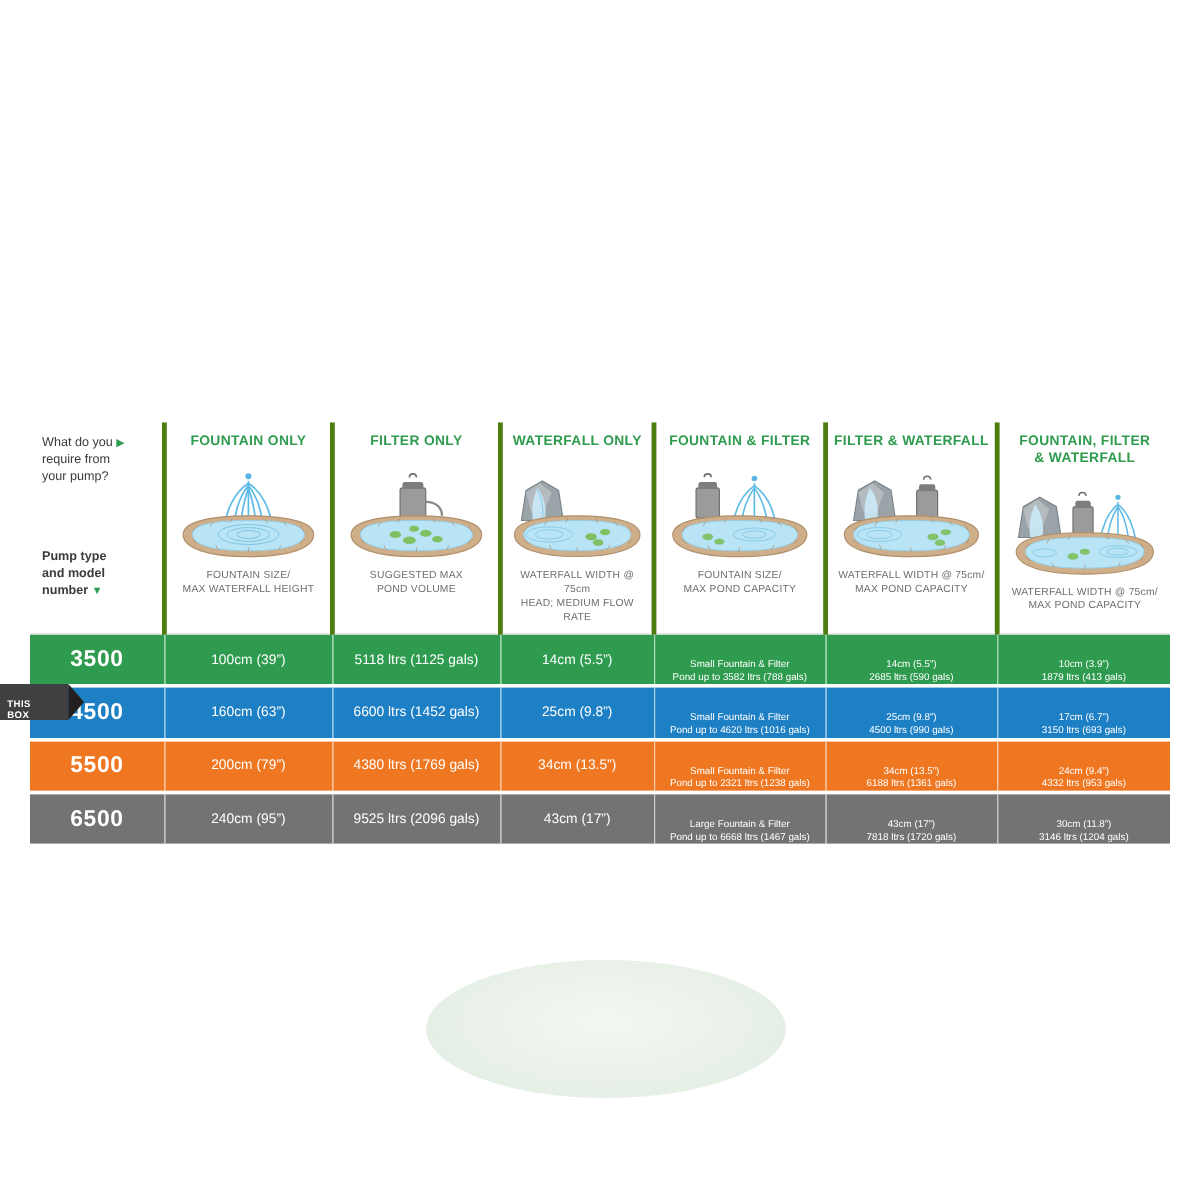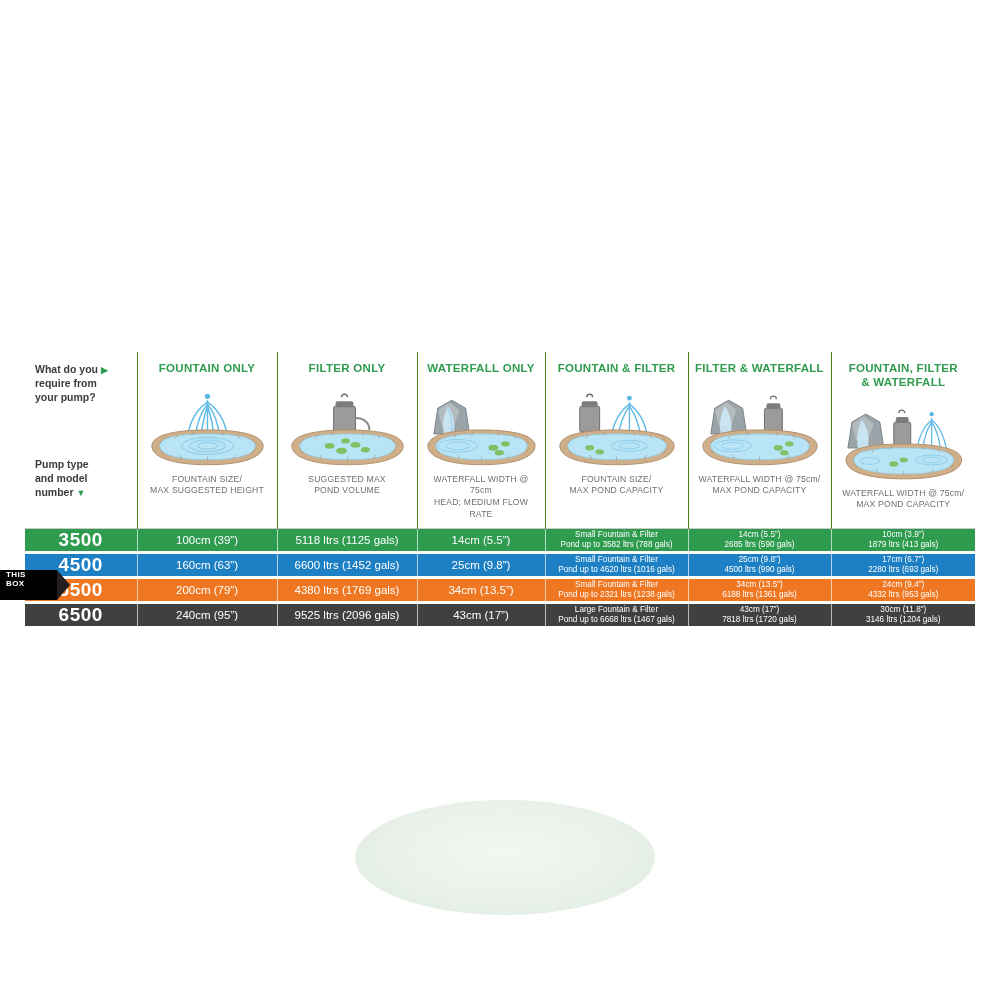--- a/index.html
+++ b/index.html
@@ -27,21 +27,21 @@
   table.spec {
     border-collapse: collapse;
     width: 950px;
     table-layout: fixed;
   }
 
   
   .hdr-cell {
     vertical-align: top;
     text-align: center;
-    border-left: 1px solid #4d7c0f;
+    border-left: 4px solid #4d7c0f;
     padding: 0;
   }
   .col-head-title {
     color: #2e9b4e;
     font-weight: bold;
     font-size: 11.5px;
     letter-spacing: 0.3px;
     padding: 10px 2px 4px 2px;
     line-height: 1.2;
   }
@@ -59,21 +59,21 @@
 
   
   .corner {
     width: 112px;
     vertical-align: top;
     padding: 10px 8px 6px 10px;
     border-left: none;
   }
   .corner .q1 {
     font-size: 10.5px;
-    font-weight: bold;
+    font-weight: normal;
     color: #3b3b3b;
     line-height: 1.35;
   }
   .corner .q2 {
     font-size: 10.5px;
     font-weight: bold;
     color: #3b3b3b;
     line-height: 1.35;
     margin-top: 52px;
   }
@@ -94,20 +94,21 @@
     font-weight: bold;
     letter-spacing: 0.5px;
   }
   .cell-main {
     font-size: 11.5px;
     line-height: 1.25;
   }
   .cell-small {
     font-size: 8.2px;
     line-height: 1.3;
+    margin-top: 20px;
   }
   .cell-small .l1 { display:block; }
   .cell-small .l2 { display:block; }
 
   tr.spacer td {
     height: 3px;
     background: #ffffff;
     padding: 0;
     border: none;
   }
@@ -119,27 +120,27 @@
     padding: 0;
   }
 
   
   .thisbox {
     position: absolute;
     left: -25px;
     top: 218px;
     width: 57px;
     height: 30px;
-    background: #000000;
+    background: #404040;
     color: #ffffff;
     font-size: 8px;
     font-weight: bold;
     line-height: 1.15;
     letter-spacing: 0.4px;
-    padding: 0 2px 0 6px;
+    padding: 12px 2px 0 6px;
     box-sizing: border-box;
     text-align: left;
   }
   .thisbox:after {
     content: "";
     position: absolute;
     right: -13px;
     top: 0;
     width: 0;
     height: 0;
@@ -254,21 +255,21 @@
                     <path d="M44 79 L42 75"></path>
                     <path d="M70 81 L70 77"></path>
                 <path d="M96 79 L98 75"></path>
                     <path d="M114 74 L118 70"></path>
               </g>
             </g>
           </svg>
         </div>
         <div class="col-head-sub">
           <span>FOUNTAIN SIZE/</span><br>
-          <span>MAX SUGGESTED HEIGHT</span>
+          <span>MAX WATERFALL HEIGHT</span>
         </div>
       </td>
 
       <td class="hdr-cell">
         <div class="col-head-title">FILTER ONLY</div>
         <div class="col-head-art">
           <svg class="scene" viewBox="0 0 140 92" preserveAspectRatio="xMidYMid meet">
 
             <g>
               <rect x="56" y="26" width="22" height="26" rx="2" fill="#9b9b9b" stroke="#6f6f6f" stroke-width="1"></rect>
@@ -567,21 +568,21 @@
       </td>
       <td>
         <div class="cell-small">
           <span class="l1">25cm (9.8”)</span>
           <span class="l2">4500 ltrs (990 gals)</span>
         </div>
       </td>
       <td>
         <div class="cell-small">
           <span class="l1">17cm (6.7”)</span>
-          <span class="l2">2280 ltrs (693 gals)</span>
+          <span class="l2">3150 ltrs (693 gals)</span>
         </div>
       </td>
     </tr>
     <tr class="spacer">
           <td colspan="7"></td>
         </tr>
 
     <tr class="data-row" style="background:#ef7722;padding-left:40px;">
       <td class="model">5500</td>
       <td>
@@ -609,21 +610,21 @@
         <div class="cell-small">
           <span class="l1">24cm (9.4”)</span>
           <span class="l2">4332 ltrs (953 gals)</span>
         </div>
       </td>
     </tr>
     <tr class="spacer">
           <td colspan="7"></td>
         </tr>
 
-    <tr class="data-row" style="background:#404040;">
+    <tr class="data-row" style="background:#737373;">
       <td class="model">6500</td>
       <td>
             <div class="cell-main">240cm (95”)</div>
           </td>
       <td>
             <div class="cell-main">9525 ltrs (2096 gals)</div>
           </td>
       <td>
             <div class="cell-main">43cm (17”)</div>
           </td>

